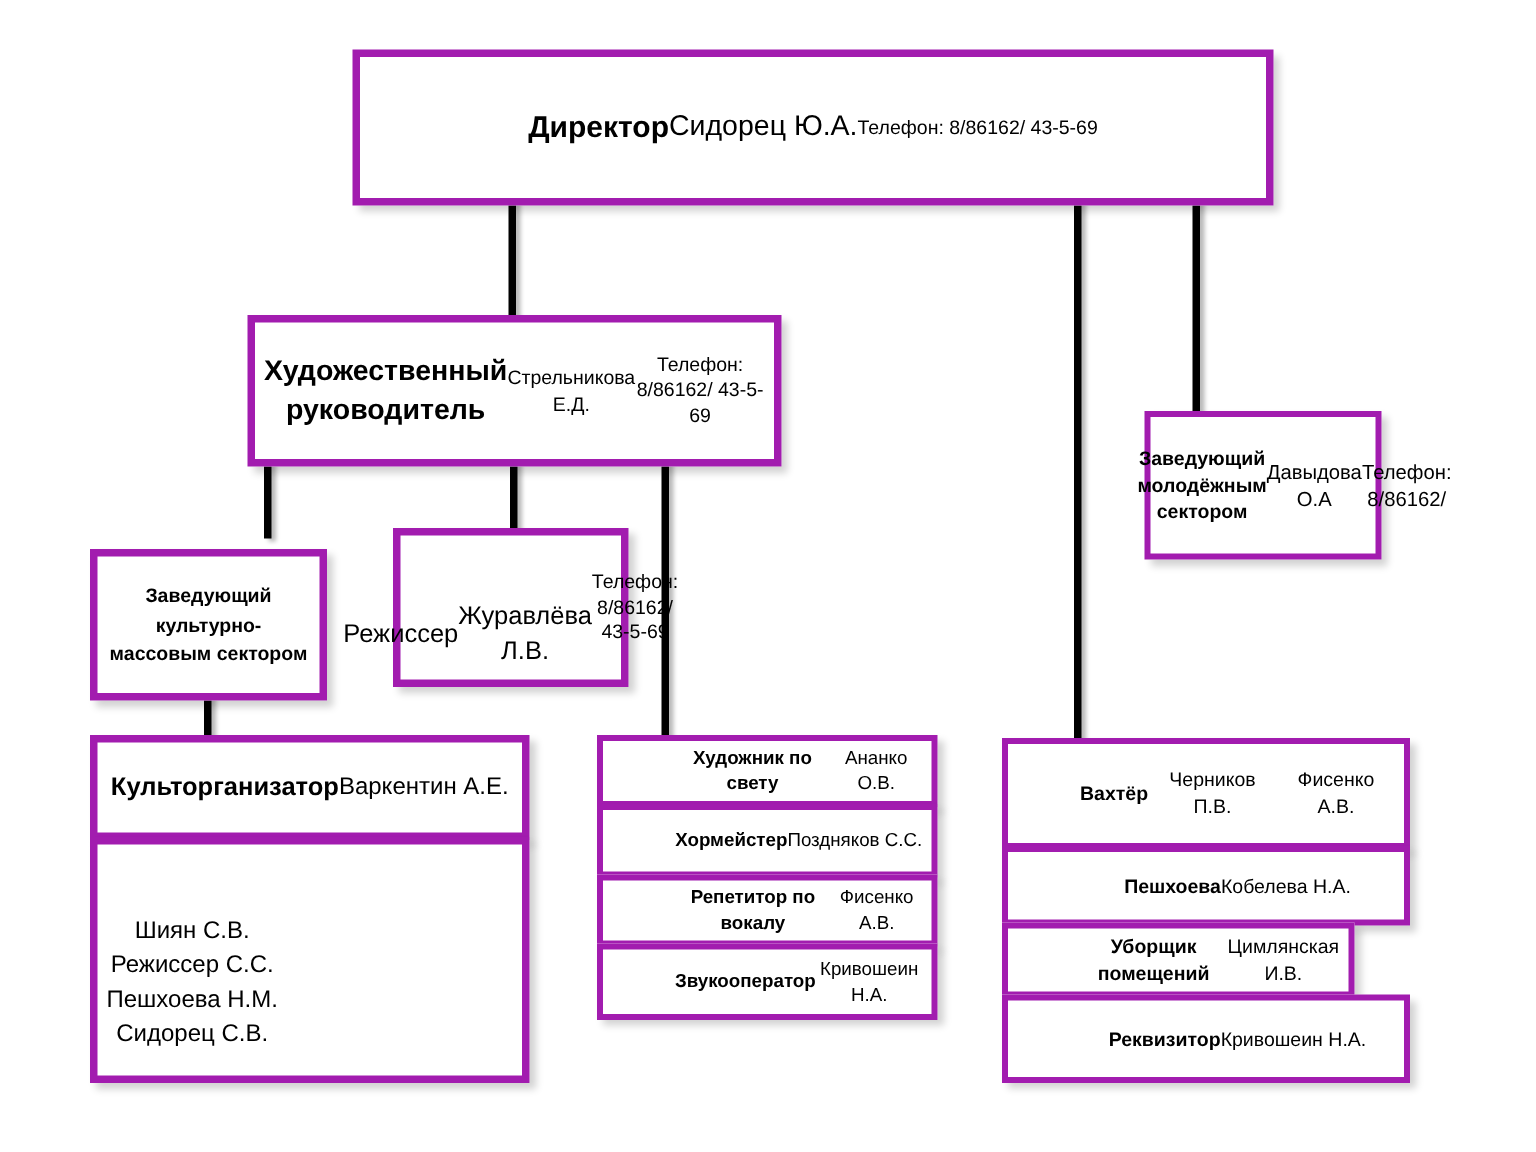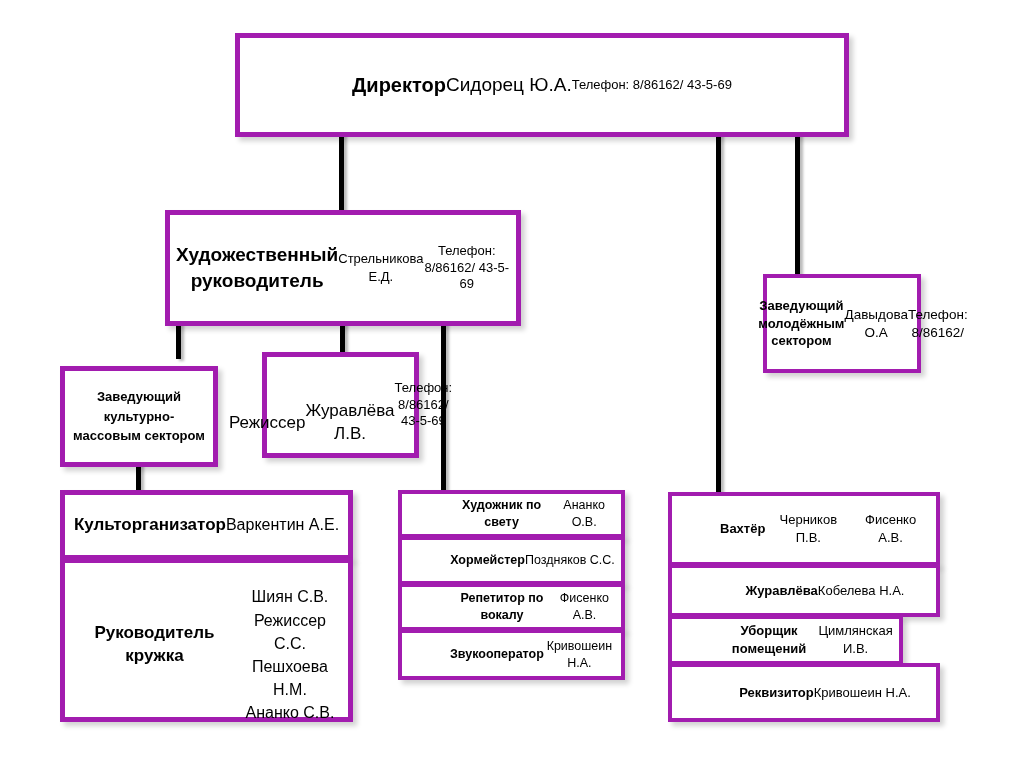--- a/index.html
+++ b/index.html
@@ -65,21 +65,21 @@
   <div class="line" style="left:340px; top:307px; height:49px;"></div>
   <div class="line" style="left:441px; top:307px; height:187px;"></div>
   <div class="line" style="left:136px; top:452px; height:42px;"></div>
 
   <div class="box" style="left:235px; top:33px; width:614px; height:104px;">
     <div class="t-xl">Директор</div>
     <div class="n-xl">Сидорец Ю.А.</div>
     <div class="phone">Телефон: 8/86162/ 43-5-69</div>
   </div>
 
-  <div class="box" style="left:165px; top:210px; width:356px; height:116px;">
+  <div class="box" style="left:165px; top:210px; width:356px; height:101px;">
     <div class="t-lg">Художественный руководитель</div>
     <div class="n-lg">Стрельникова Е.Д.</div>
     <div class="phone">Телефон: 8/86162/ 43-5-69</div>
   </div>
 
   <div class="box b4" style="left:763px; top:274px; width:158px; height:99px;">
     <div class="t-sm">Заведующий молодёжным сектором</div>
     <div class="phone-sm">Давыдова О.А</div>
     <div class="phone-sm">Телефон: 8/86162/</div>
   </div>
@@ -93,26 +93,25 @@
     <div class="r-md">Журавлёва Л.В.</div>
     <div class="phone">Телефон: 8/86162/ 43-5-69</div>
   </div>
 
   <div class="box" style="left:60px; top:490px; width:293px; height:70px;">
     <div class="t-md">Культорганизатор</div>
     <div class="n-md">Варкентин А.Е.</div>
   </div>
 
   <div class="box club-box" style="left:60px; top:558px; width:293px; height:164px;">
-    <div class="t-md">Руководитель кружка</div>
     <div class="club-members">
       <div>Шиян С.В.</div>
       <div>Режиссер С.С.</div>
       <div>Пешхоева Н.М.</div>
-      <div>Ананко С.В.</div>
+      <div>Сидорец С.В.</div>
     </div>
   </div>
 
   <div class="box b4" style="left:398px; top:490px; width:227px; height:48px;">
     <div class="t-xs">Художник по свету</div>
     <div class="n-xs">Ананко О.В.</div>
   </div>
   <div class="box b4" style="left:398px; top:536px; width:227px; height:49px;">
     <div class="t-xs">Хормейстер</div>
     <div class="n-xs">Поздняков С.С.</div>
@@ -125,21 +124,21 @@
     <div class="t-xs">Звукооператор</div>
     <div class="n-xs">Кривошеин Н.А.</div>
   </div>
 
   <div class="box b4" style="left:668px; top:492px; width:272px; height:74px;">
     <div class="t-sm">Вахтёр</div>
     <div class="n-sm">Черников П.В.</div>
     <div class="n-sm">Фисенко А.В.</div>
   </div>
   <div class="box b4" style="left:668px; top:564px; width:272px; height:53px;">
-    <div class="t-sm">Журавлёва</div>
+    <div class="t-sm">Пешхоева</div>
     <div class="n-sm">Кобелева Н.А.</div>
   </div>
   <div class="box b4" style="left:668px; top:615px; width:235px; height:50px;">
     <div class="t-sm">Уборщик помещений</div>
     <div class="n-sm">Цимлянская И.В.</div>
   </div>
   <div class="box b4" style="left:668px; top:663px; width:272px; height:59px;">
     <div class="t-sm">Реквизитор</div>
     <div class="n-sm">Кривошеин Н.А.</div>
   </div>

